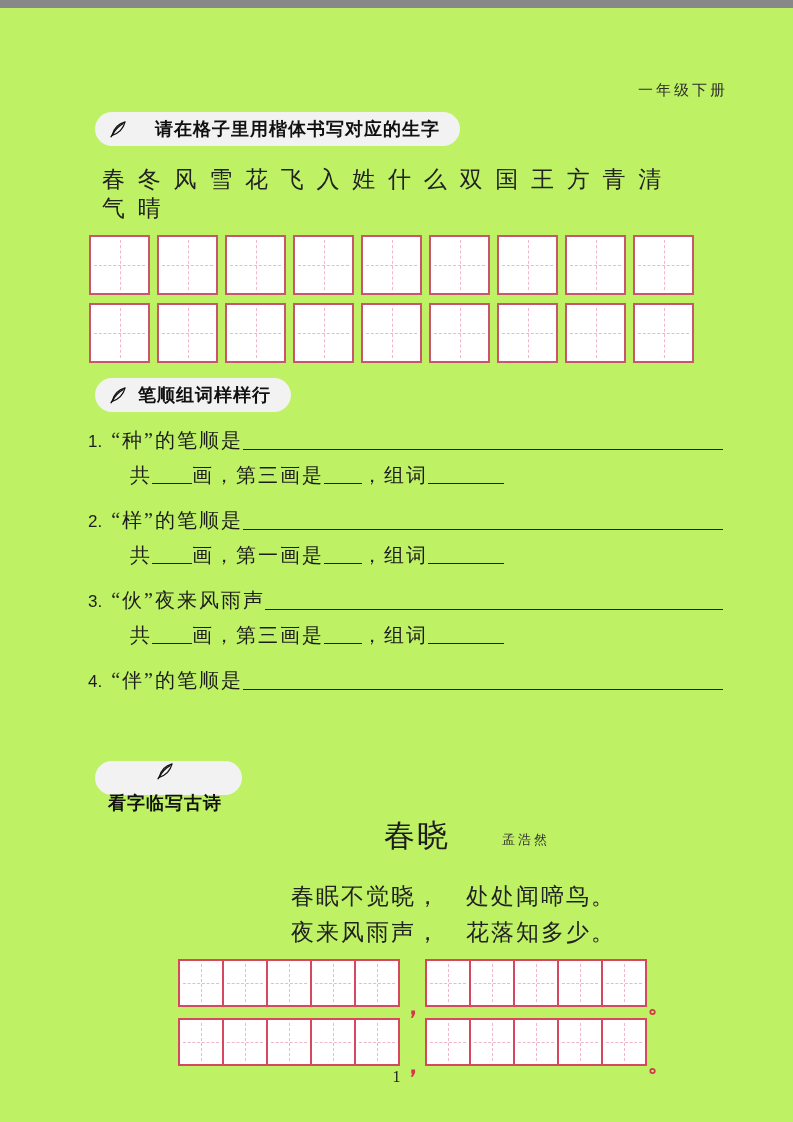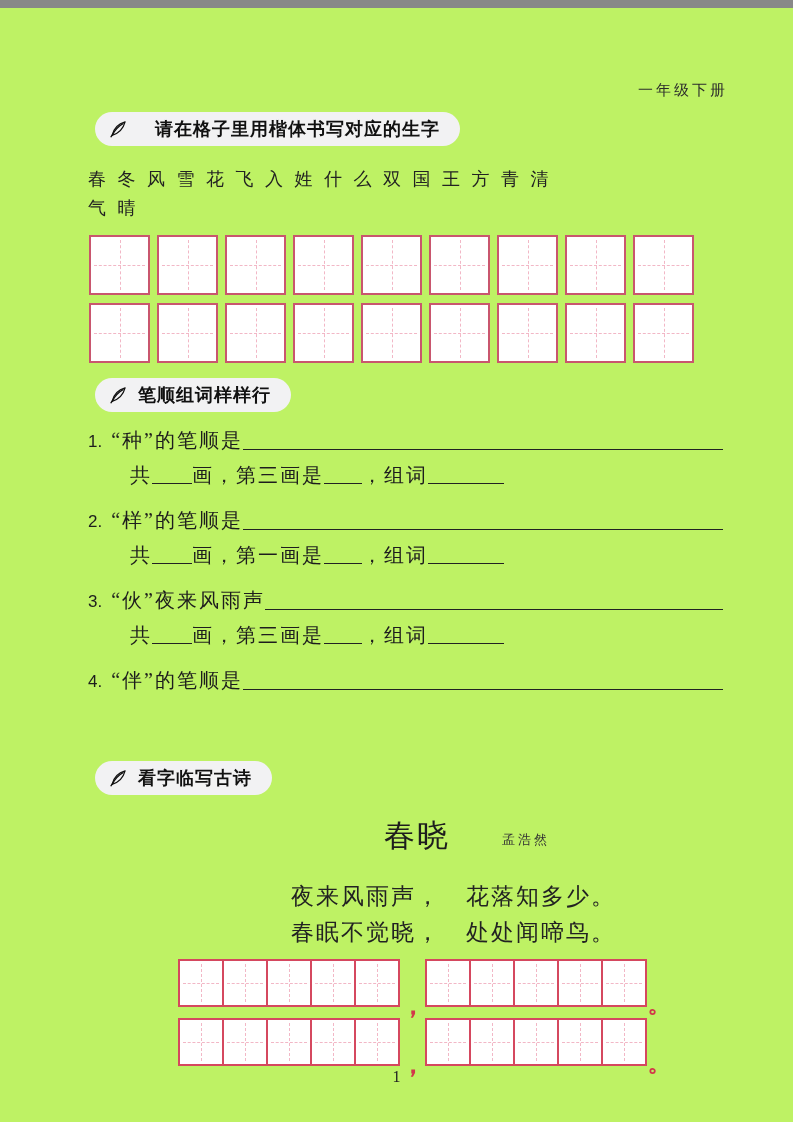--- a/index.html
+++ b/index.html
@@ -10,24 +10,24 @@
   .edition{position:absolute;top:73px;left:638px;font-size:15px;letter-spacing:3px;color:#2b2b2b;}
 
   
   .pill{position:absolute;display:flex;align-items:center;gap:10px;height:34px;
         background:#f2f2f3;border-radius:17px;padding:0 20px 0 13px;
         font-family:"Liberation Sans",sans-serif;font-weight:700;font-size:18px;color:#111;
         letter-spacing:1px;}
   .pill svg{flex:0 0 auto;}
   #pill1{left:95px;top:104px;gap:27px;}
   #pill2{left:95px;top:370px;}
-  #pill3{left:95px;top:753px;}
-
-  
-  .charline{position:absolute;left:88px;top:157px;font-size:18px;line-height:29px;
+  #pill3{left:95px;top:753px;flex-direction:column;}
+
+  
+  .charline{position:absolute;left:102px;top:157px;font-size:23px;line-height:29px;
             word-spacing:7px;color:#222;width:640px;}
 
   
   #write-grid{position:absolute;left:89px;top:227px;display:flex;flex-direction:column;gap:8px;}
   .grow{display:flex;gap:7px;}
   .gbox{width:57px;height:56px;border:2px solid #c9566e;position:relative;background:#fff;}
   .cell::before{content:"";position:absolute;left:50%;top:3px;bottom:3px;border-left:1.5px dashed #f2b7c6;}
   .cell::after{content:"";position:absolute;top:50%;left:3px;right:3px;border-top:1.5px dashed #f2b7c6;}
 
   
@@ -169,22 +169,22 @@
     </svg>
     <span>看字临写古诗</span>
   </div>
 
   <div id="poem-title">
     <span class="t">春晓</span>
     <span class="a">孟浩然</span>
   </div>
 
   <div id="poem-lines">
+    <div>春眠不觉晓，　处处闻啼鸟。</div>
     <div>夜来风雨声，　花落知多少。</div>
-    <div>春眠不觉晓，　处处闻啼鸟。</div>
   </div>
 
   <div class="copyrow" id="copyrow1">
     <div class="strip">
         <div class="scell cell"></div>
         <div class="scell cell"></div>
         <div class="scell cell"></div>
         <div class="scell cell"></div>
         <div class="scell cell"></div>
       </div>

